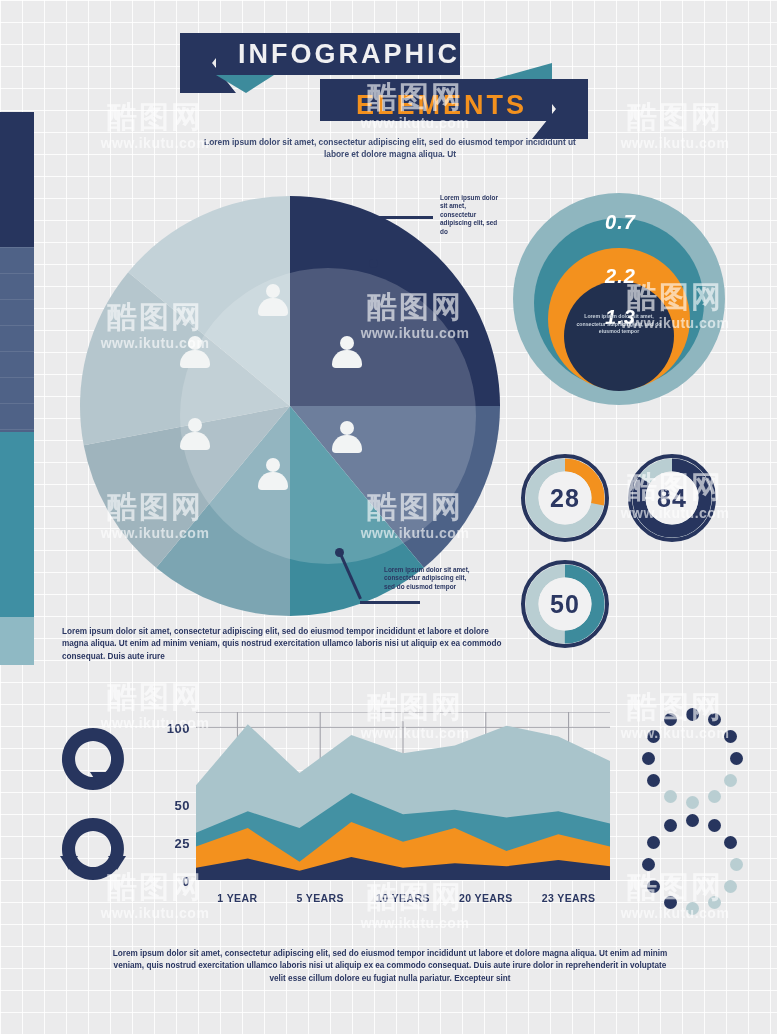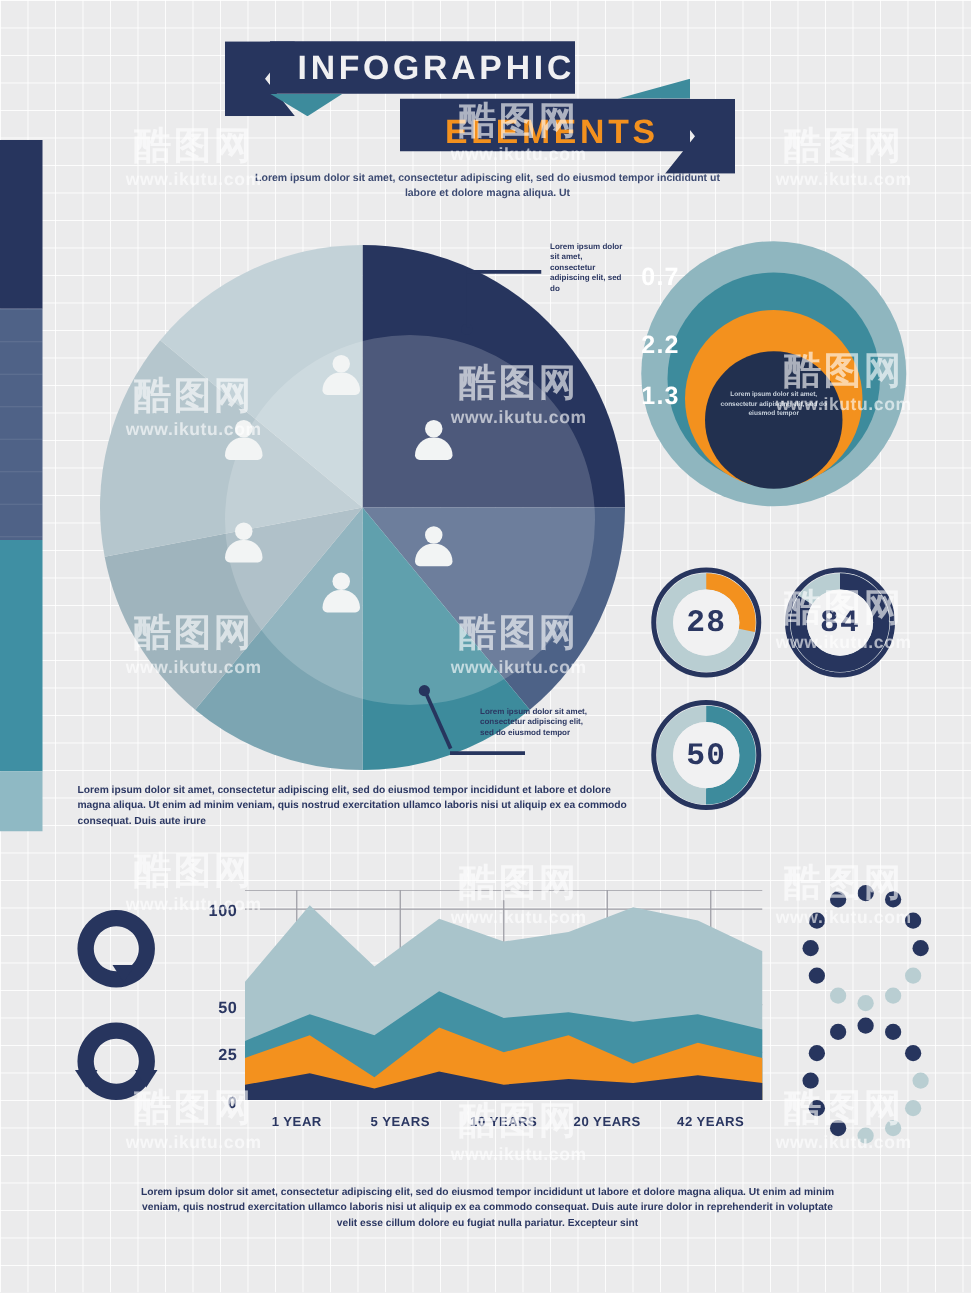--- a/index.html
+++ b/index.html
@@ -64,27 +64,27 @@
   .cl-dot{position:absolute;width:9px;height:9px;border-radius:50%;background:#27355e;}
   .cl-line{position:absolute;background:#27355e;}
 
   
   #concentric{position:absolute;left:513px;top:193px;width:215px;height:212px;}
   .conc{position:absolute;border-radius:50%;}
   .c-outer{left:0;top:0;width:212px;height:212px;background:#8fb6bf;}
   .c-2{left:21px;top:25px;width:170px;height:170px;background:#3d8b9c;}
   .c-3{left:35px;top:55px;width:142px;height:142px;background:#f3911e;}
   .c-4{left:51px;top:88px;width:110px;height:110px;background:#22304f;}
-  .conc-val{position:absolute;width:100%;text-align:left;color:#fff;font-weight:bold;
-     font-size:20px;letter-spacing:1px;}
+  .conc-val{position:absolute;width:100%;text-align:center;color:#fff;font-weight:bold;
+     font-size:20px;letter-spacing:1px;font-style:italic;}
   .conc-body{position:absolute;left:58px;top:120px;width:96px;text-align:center;
      color:#c9d2dd;font-size:5.2px;line-height:7.6px;font-weight:bold;}
 
   
-  .ring{position:absolute;width:92px;height:92px;font-family:Liberation Mono, monospace;}
+  .ring{position:absolute;width:92px;height:92px;}
   .ring svg{width:92px;height:92px;display:block;}
   .ring .num{position:absolute;inset:0;display:flex;align-items:center;justify-content:center;
      font-size:25px;font-weight:bold;color:#2b3762;letter-spacing:1px;}
 
   
   #areachart{position:absolute;left:196px;top:712px;width:414px;height:168px;}
   .axis-lbl{position:absolute;right:0;font-size:13px;font-weight:bold;color:#2b3762;letter-spacing:.5px;}
   #ylabels{position:absolute;left:150px;top:706px;width:40px;height:180px;}
   #xlabels{position:absolute;left:196px;top:892px;width:414px;display:flex;}
   #xlabels span{flex:1;text-align:center;font-size:10.5px;font-weight:bold;color:#2b3762;letter-spacing:.4px;}
@@ -271,21 +271,21 @@
           <path d="M0,168 L0.0,134.4 L51.8,116.1 L103.5,149.7 L155.3,110.0 L207.0,129.8 L258.8,116.1 L310.5,139.0 L362.3,122.2 L414.0,134.4 L414,168 Z" fill="#f3911e"></path>
           <path d="M0,168 L0.0,155.8 L51.8,146.6 L103.5,158.8 L155.3,145.1 L207.0,155.8 L258.8,151.2 L310.5,154.3 L362.3,148.1 L414.0,154.3 L414,168 Z" fill="#27355e"></path>
         </g>
     </svg>
   </div>
   <div id="xlabels">
       <span>1 YEAR</span>
       <span>5 YEARS</span>
       <span>10 YEARS</span>
       <span>20 YEARS</span>
-      <span>42 YEARS</span>
+      <span>23 YEARS</span>
     </div>
 
   <div class="dotcircle" style="left:640px;top:706px">
       <i style="left: 45.5px; top: 1.5px; background: rgb(39, 53, 94);"></i>
       <i style="left: 67.5px; top: 7.39488px; background: rgb(39, 53, 94);"></i>
       <i style="left: 83.6051px; top: 23.5px; background: rgb(39, 53, 94);"></i>
       <i style="left: 89.5px; top: 45.5px; background: rgb(39, 53, 94);"></i>
       <i style="left: 83.6051px; top: 67.5px; background: rgb(185, 206, 210);"></i>
       <i style="left: 67.5px; top: 83.6051px; background: rgb(185, 206, 210);"></i>
       <i style="left: 45.5px; top: 89.5px; background: rgb(185, 206, 210);"></i>

